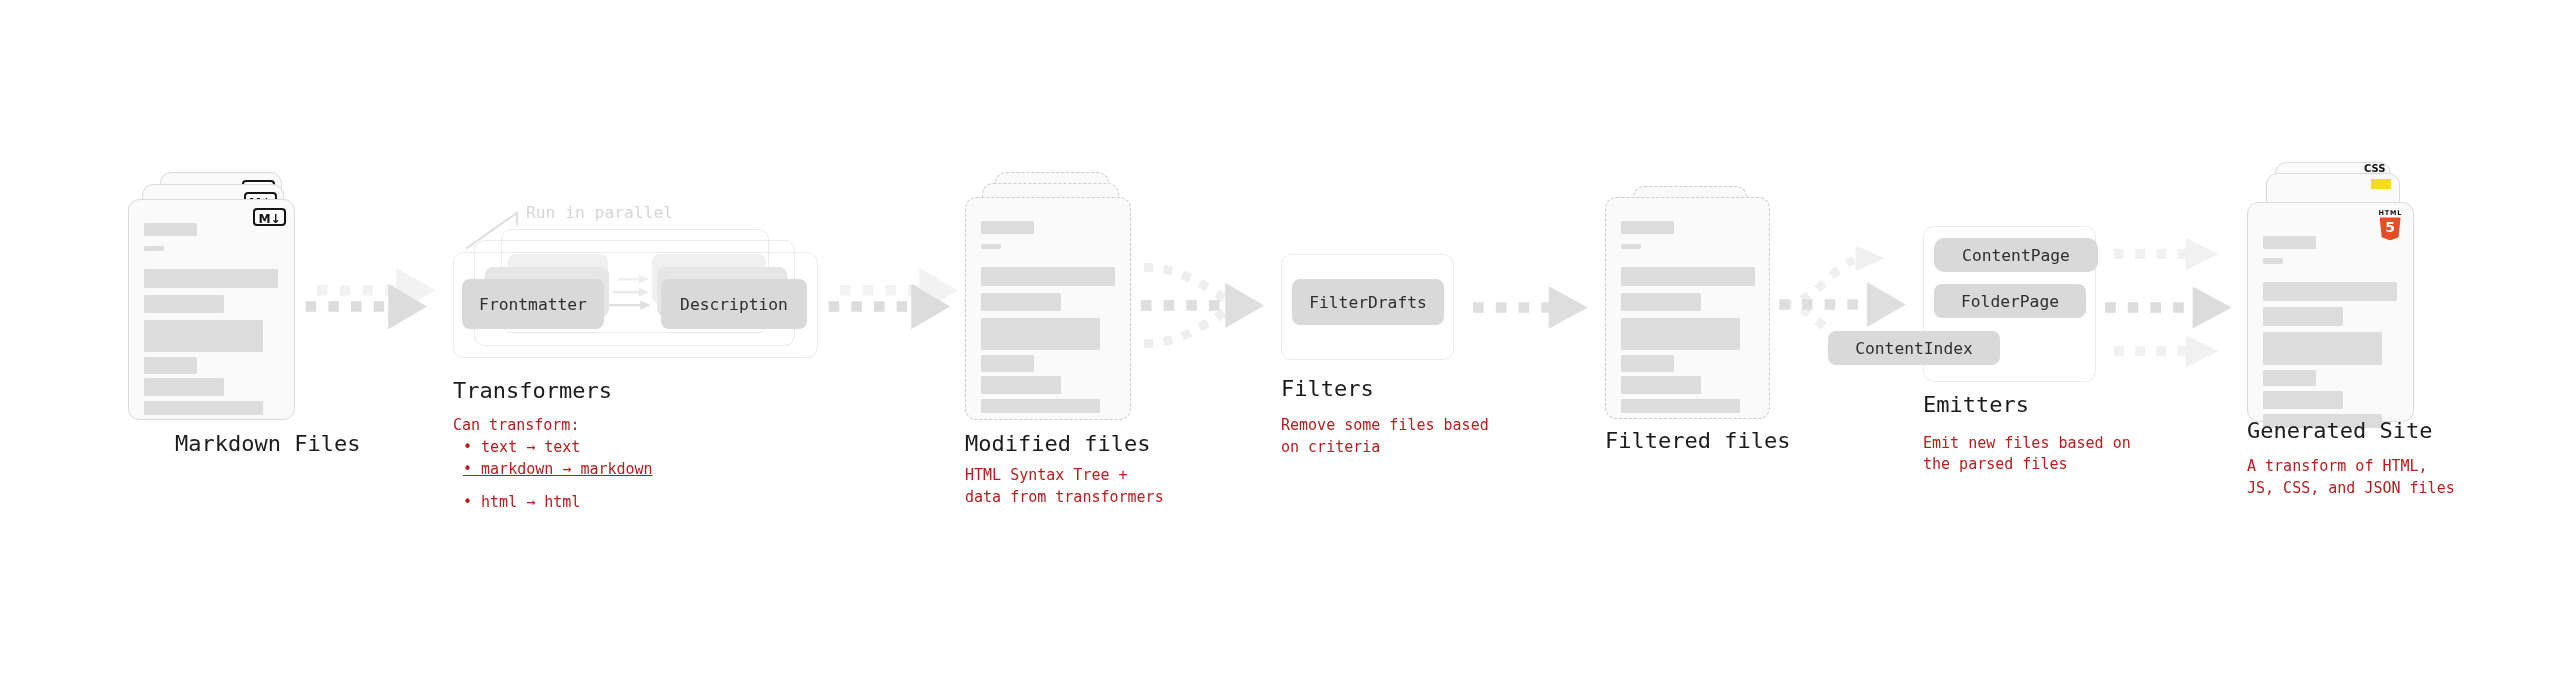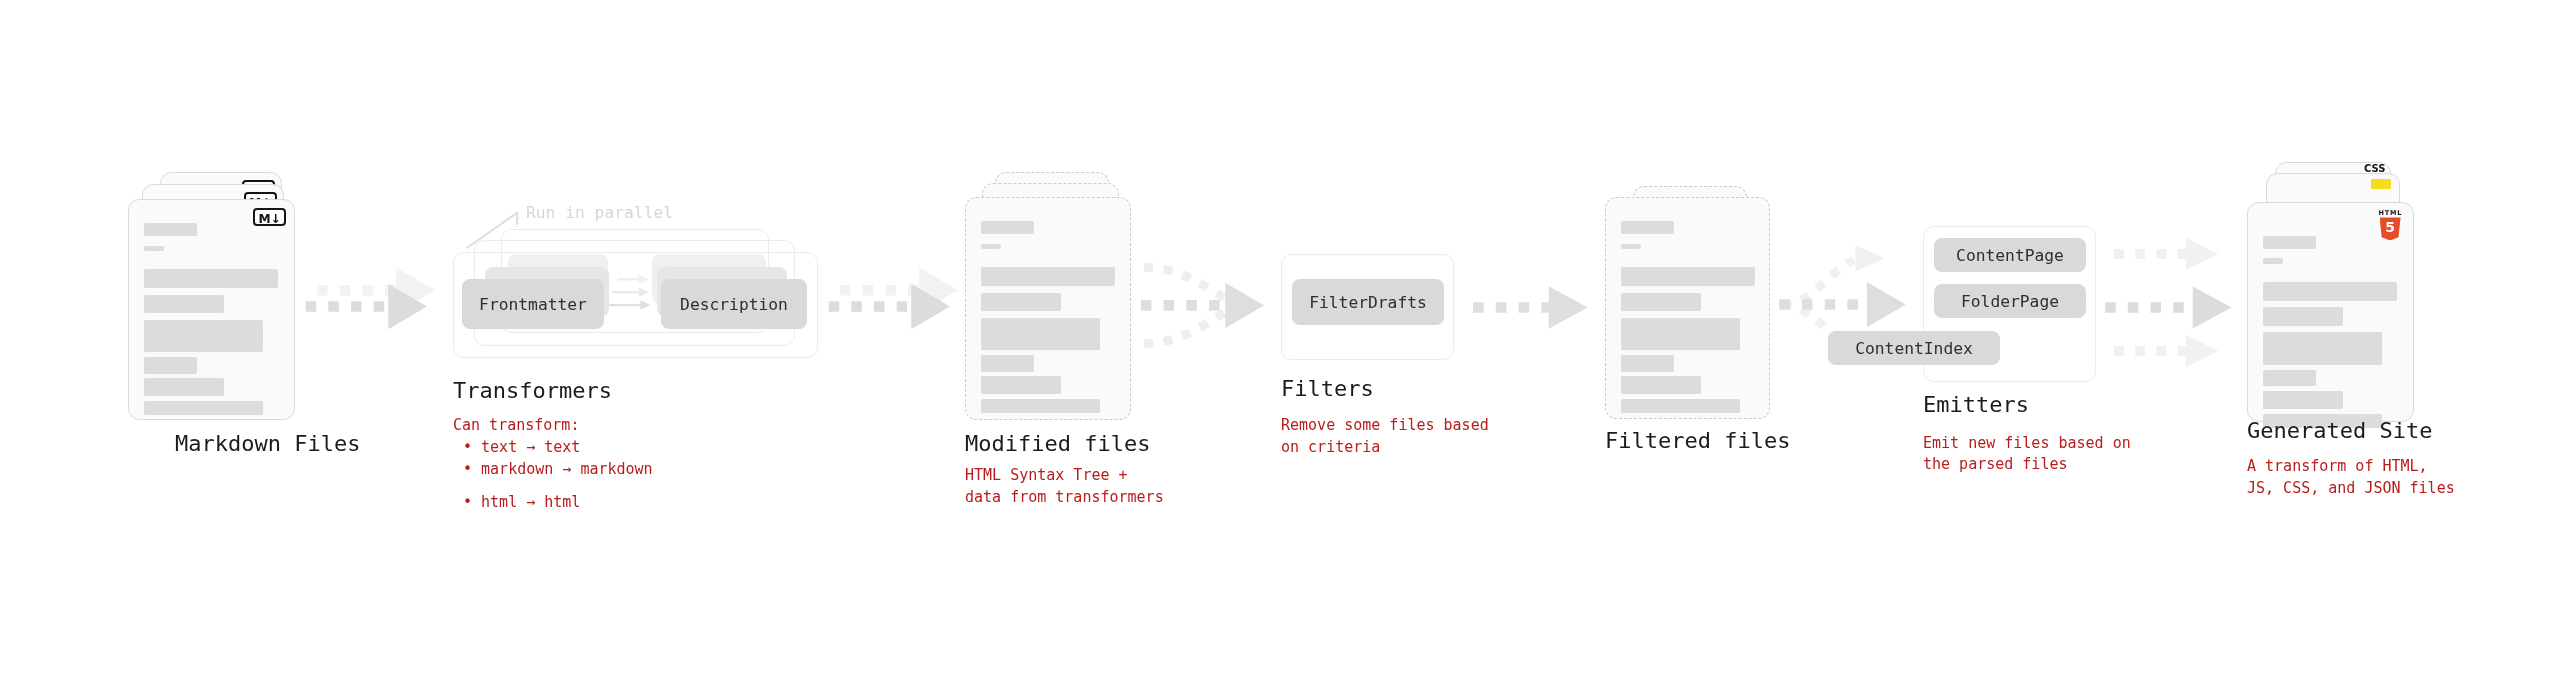--- a/index.html
+++ b/index.html
@@ -143,21 +143,21 @@
       </g>
     <g stroke="#dfdfdf" fill="#dfdfdf">
         <line x1="0" y1="41" x2="40" y2="41" stroke-width="3"></line>
         <polygon points="39,36 50,41 39,46"></polygon>
       </g>
   </svg>
 
   <div class="title" style="left:453px;top:378px;">Transformers</div>
   <div class="desc" style="left:453px;top:414px;">Can transform:</div>
   <div class="desc" style="left:463px;top:436px;">• text → text</div>
-  <div class="desc" style="left:463px;top:458px;">• markdown → markdown</div>
+  <div class="desc" style="left:463px;top:458px;text-decoration:underline;">• markdown → markdown</div>
   <div class="desc" style="left:463px;top:479px;margin-top:12px;">• html → html</div>
 
   <svg style="left:822px;top:262px;" width="138" height="89" viewBox="0 0 170 110">
     <g transform="translate(14,-20)">
       <line x1="8" y1="55" x2="108" y2="55" stroke="#f2f2f2" stroke-width="13" stroke-dasharray="13 15"></line>
       <polygon points="106,27 154,55 106,83" fill="#f2f2f2"></polygon>
     </g>
     <line x1="8" y1="55" x2="112" y2="55" stroke="#dcdcdc" stroke-width="13" stroke-dasharray="13 15"></line>
     <polygon points="110,27 158,55 110,83" fill="#dcdcdc"></polygon>
   </svg>
@@ -216,21 +216,21 @@
   <svg style="left:1776px;top:242px;" width="146" height="126" viewBox="0 0 180 155">
     <path d="M8,77 C45,77 62,38 96,22" fill="none" stroke="#f0f0f0" stroke-width="11" stroke-dasharray="11 13"></path>
     <polygon points="98,4 134,20 98,36" fill="#f0f0f0"></polygon>
     <path d="M8,77 C45,77 62,116 96,132" fill="none" stroke="#f0f0f0" stroke-width="11" stroke-dasharray="11 13"></path>
     <polygon points="98,118 134,134 98,150" fill="#f0f0f0"></polygon>
     <line x1="4" y1="77" x2="114" y2="77" stroke="#dedede" stroke-width="13" stroke-dasharray="13 15"></line>
     <polygon points="112,49 160,77 112,105" fill="#dedede"></polygon>
   </svg>
 
   <div class="obox filled" style="left:1923px;top:226px;width:173px;height:156px;"></div>
-  <div class="pill front" style="left:1934px;top:238px;width:152px;height:34px;">ContentPage</div>
+  <div class="pill front" style="left:1934px;top:238px;width:164px;height:34px;border-radius:10px;">ContentPage</div>
   <div class="pill front" style="left:1934px;top:284px;width:152px;height:34px;">FolderPage</div>
   <div class="pill front" style="left:1828px;top:331px;width:172px;height:34px;">ContentIndex</div>
   <div class="title" style="left:1923px;top:392px;">Emitters</div>
   <div class="desc" style="left:1923px;top:432px;">Emit new files based on</div>
   <div class="desc" style="left:1923px;top:453px;">the parsed files</div>
 
   <svg style="left:2110px;top:232px;" width="114" height="44" viewBox="0 0 140 54">
     <line x1="5" y1="27" x2="95" y2="27" stroke="#f1f1f1" stroke-width="12" stroke-dasharray="12 14"></line>
     <polygon points="93,7 133,27 93,47" fill="#f1f1f1"></polygon>
   </svg>

